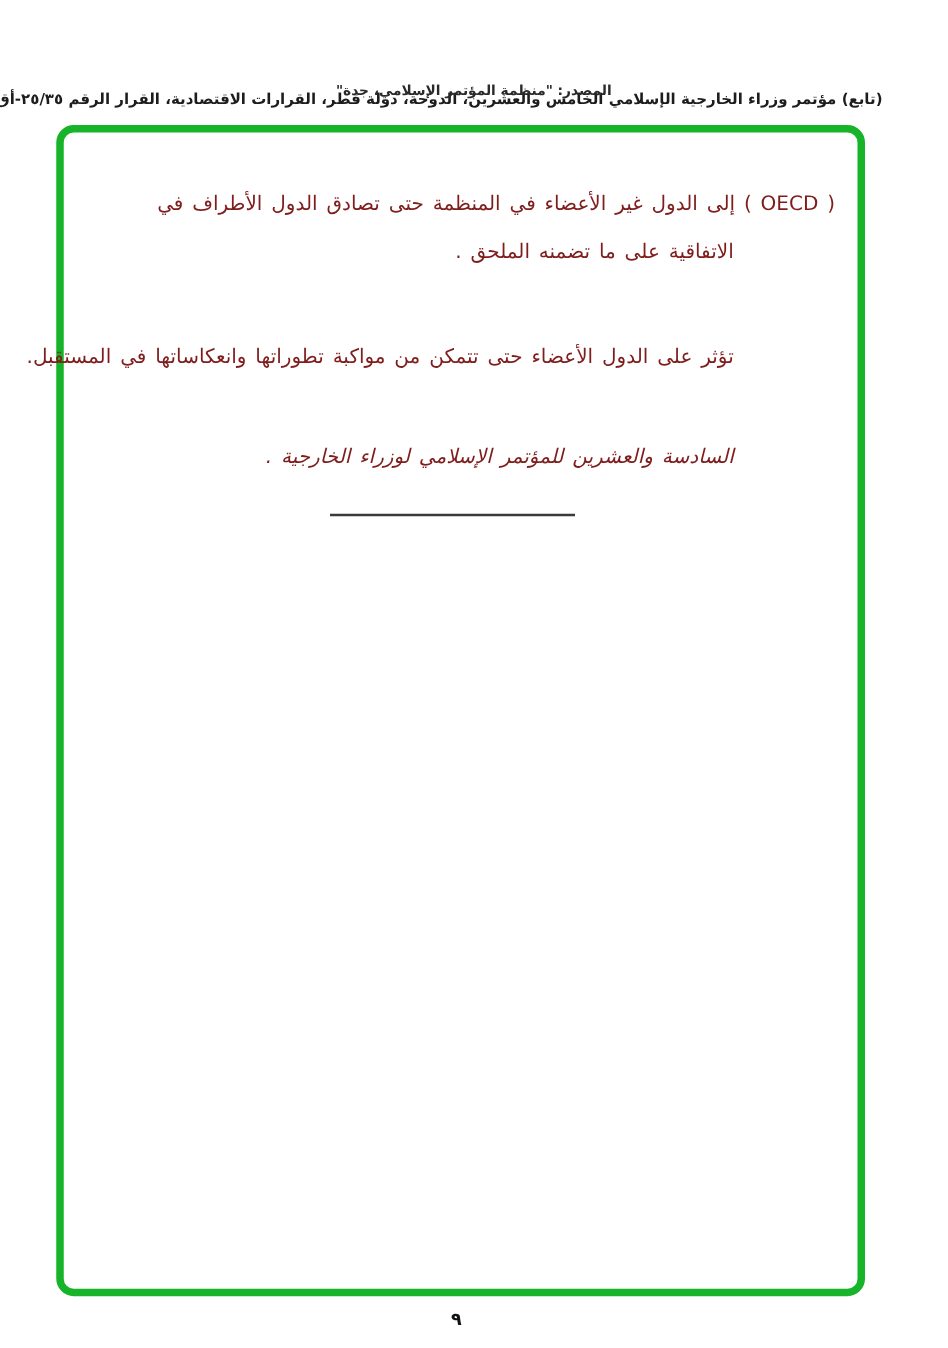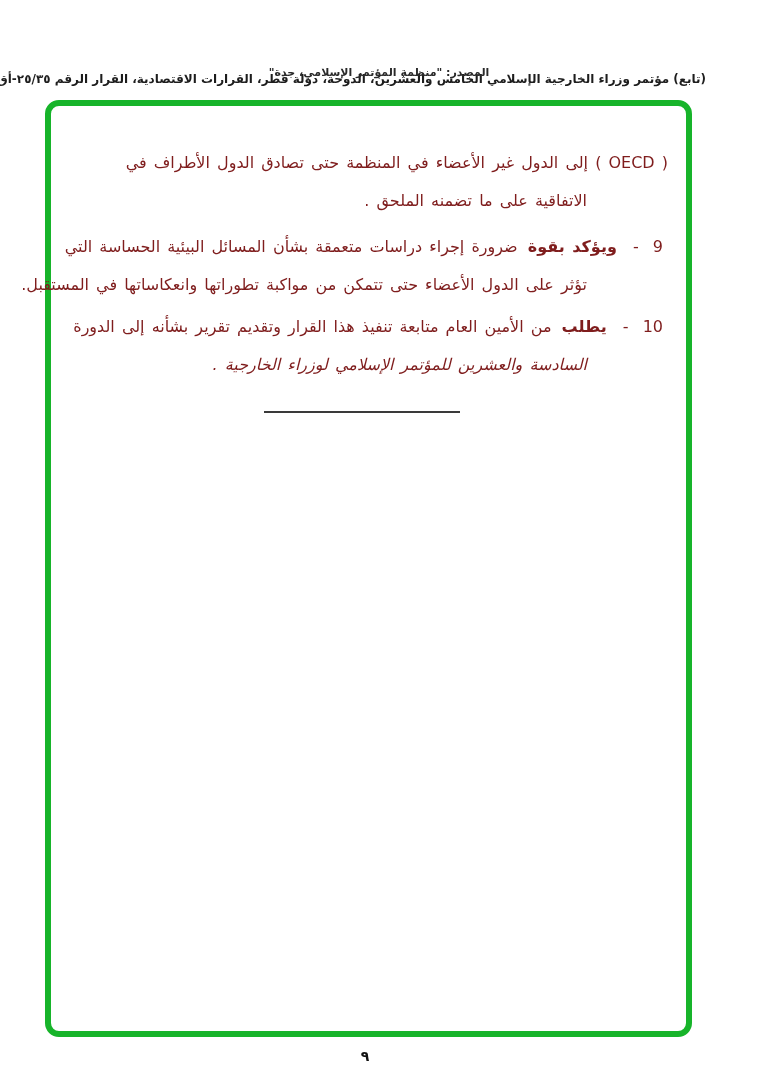--- a/index.html
+++ b/index.html
@@ -102,35 +102,23 @@
   <div class="header-line1">(تابع) مؤتمر وزراء الخارجية الإسلامي الخامس والعشرين، الدوحة، دولة قطر، القرارات الاقتصادية، القرار الرقم ٢٥/٣٥-أق</div>
 
   <div class="header-line2">المصدر: "منظمة المؤتمر الإسلامي، جدة"</div>
 
   <div class="frame"></div>
 
   <div class="tline l-p1a">( OECD ) إلى الدول غير الأعضاء في المنظمة حتى تصادق الدول الأطراف في</div>
 
   <div class="tline l-p1b">الاتفاقية على ما تضمنه الملحق .</div>
 
-  <div class="tline l-i9a">
-    <span class="item-num">9</span>
-    <span class="item-dash">-</span>
-    <span class="bold-lead">ويؤكد بقوة</span>
-    <span>ضرورة إجراء دراسات متعمقة بشأن المسائل البيئية الحساسة التي</span>
-  </div>
 
   <div class="tline l-i9b">تؤثر على الدول الأعضاء حتى تتمكن من مواكبة تطوراتها وانعكاساتها في المستقبل.</div>
 
-  <div class="tline l-i10a">
-    <span class="item-num">10</span>
-    <span class="item-dash">-</span>
-    <span class="bold-lead">يطلب</span>
-    <span>من الأمين العام متابعة تنفيذ هذا القرار وتقديم تقرير بشأنه إلى الدورة</span>
-  </div>
 
   <div class="tline l-i10b">السادسة والعشرين للمؤتمر الإسلامي لوزراء الخارجية .</div>
 
   <div class="divider"></div>
 
   <div class="pageno">٩</div>
 
 </div>
 
 </body></html>

